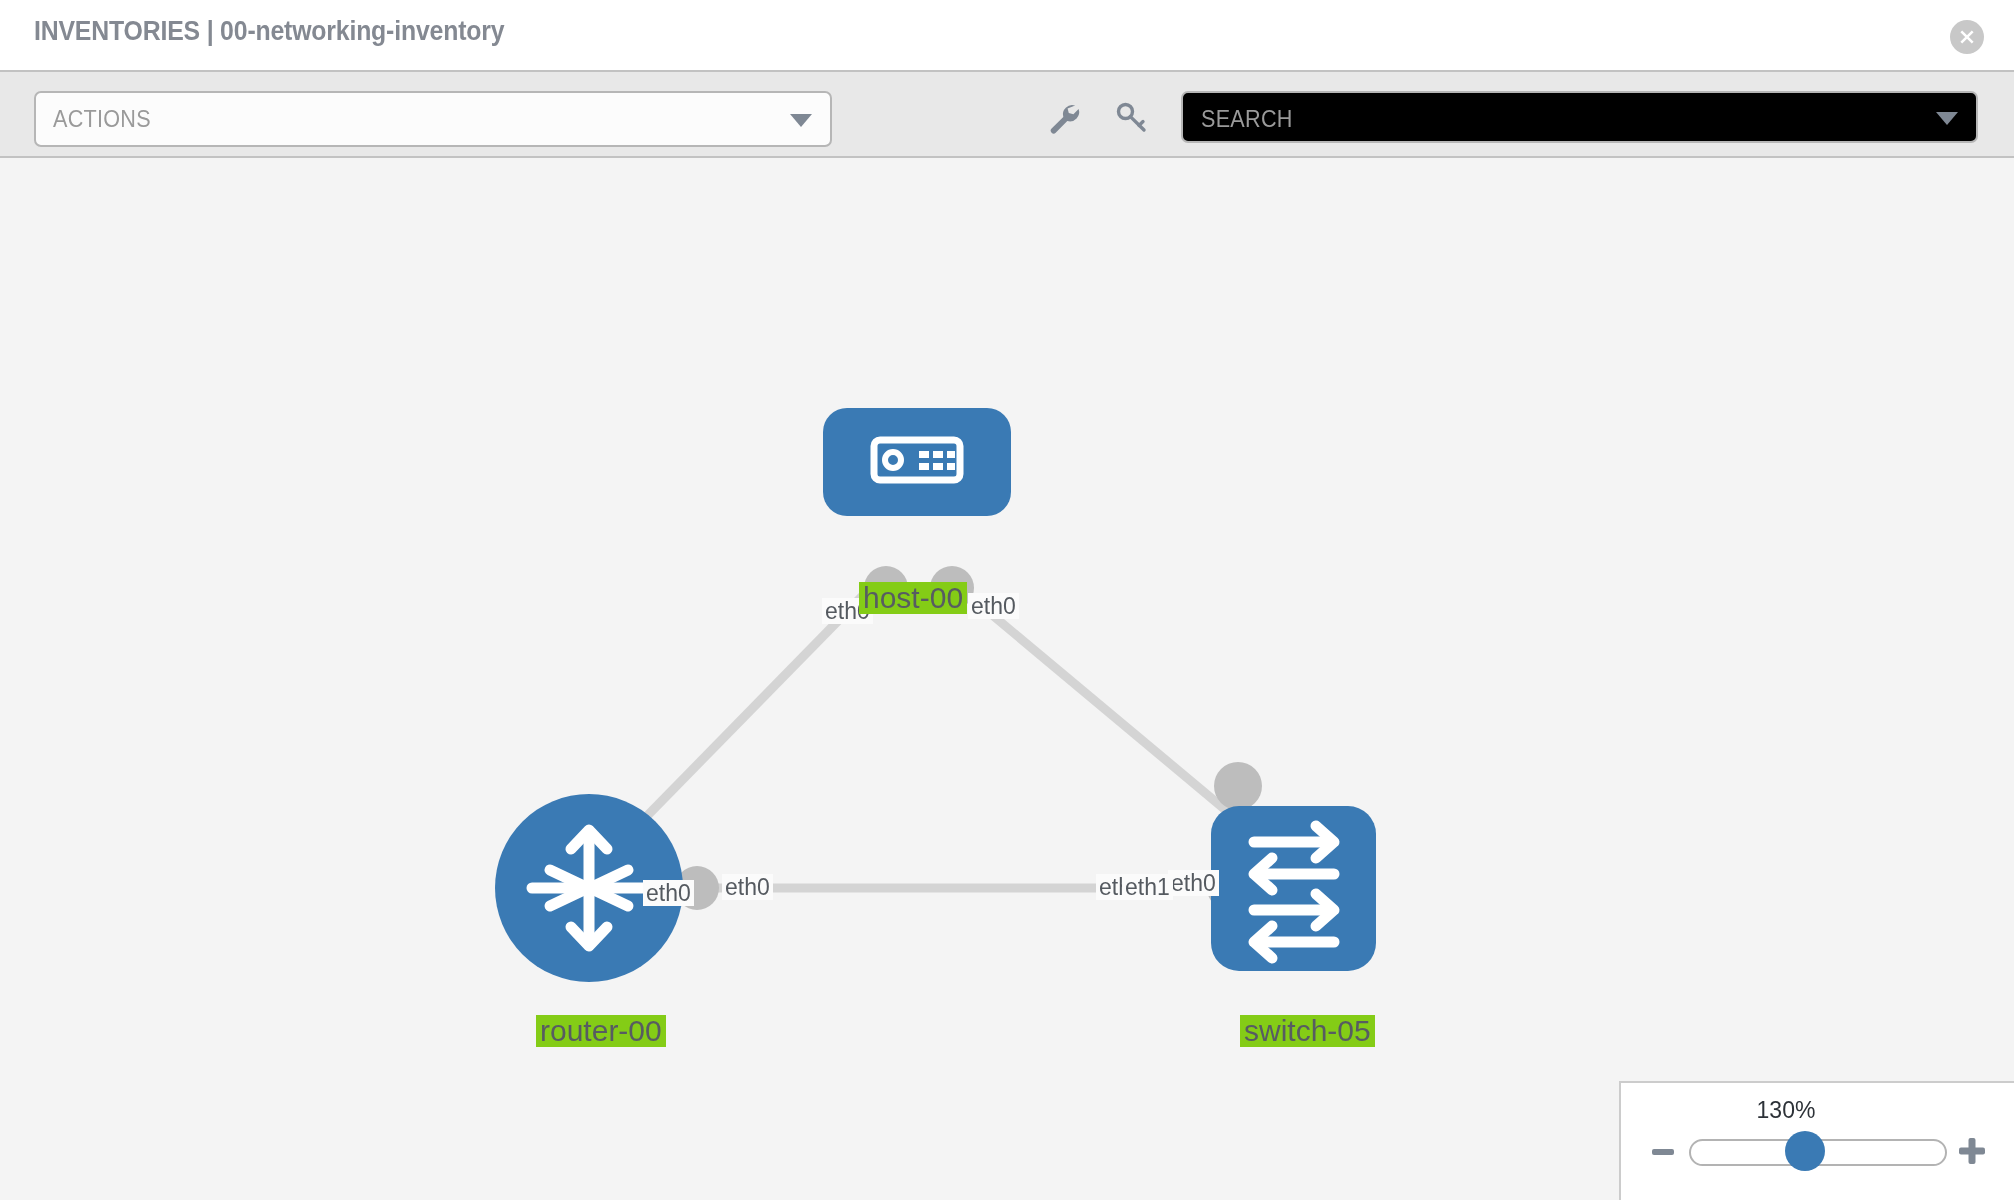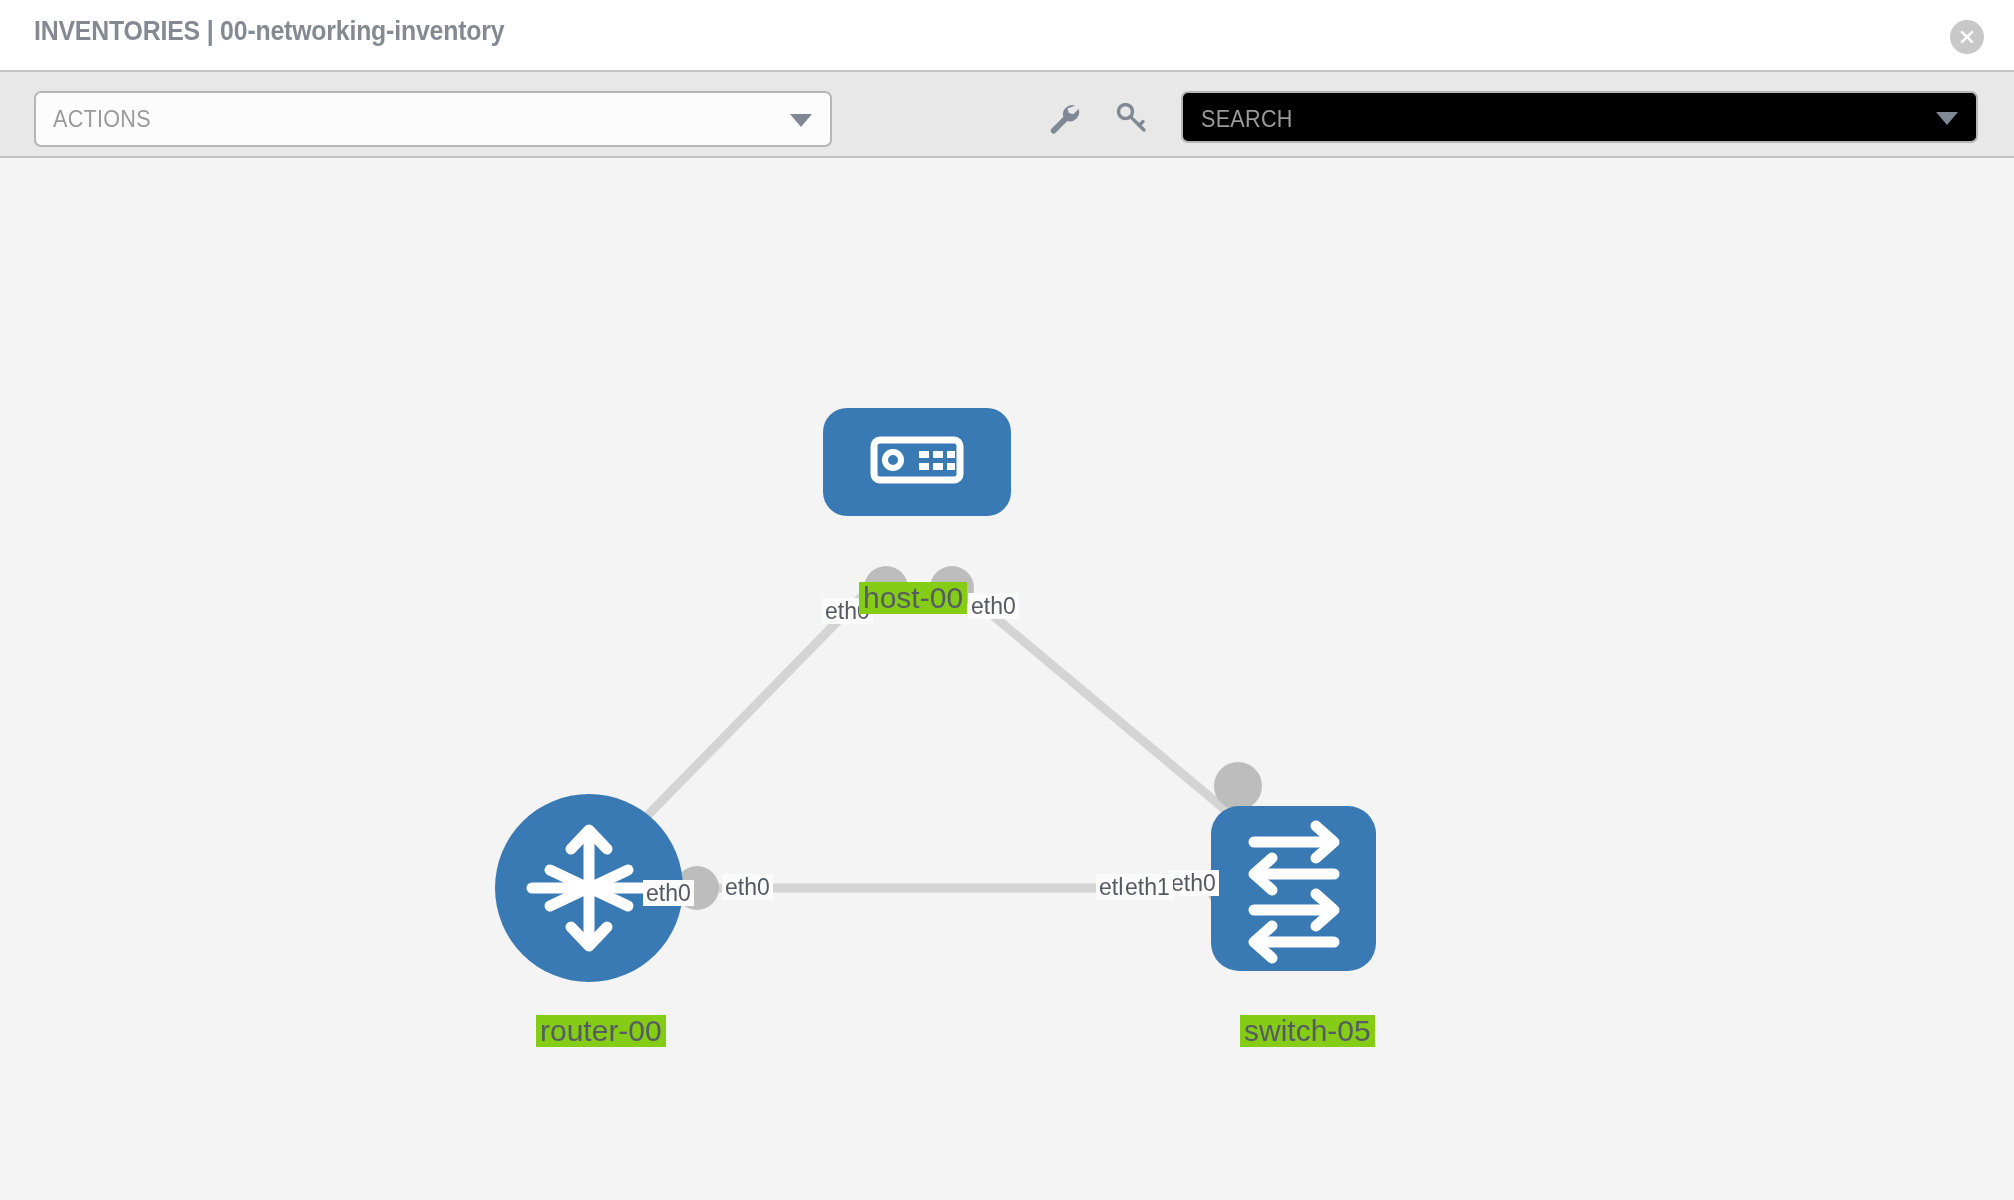--- a/index.html
+++ b/index.html
@@ -340,14 +340,35 @@
     <span class="edge-label" style="left:1168px; top:712px;">eth0</span>
     <span class="edge-label" style="left:722px; top:716px;">eth0</span>
     <span class="edge-label" style="left:1096px; top:716px;">eth0</span>
     <span class="edge-label" style="left:1122px; top:716px;">eth1</span>
 
     <span class="node-label" style="left:859px; top:424px;">host-00</span>
     <span class="node-label" style="left:492px; top:857px;margin-left:44px;">router-00</span>
     <span class="node-label" style="left:1240px; top:857px;">switch-05</span>
   </div>
 
+  <div class="zoom-panel">
+    <div class="zoom-pct">130%</div>
+
+    <div class="zoom-minus">
+      <svg width="30" height="30" viewBox="0 0 30 30" aria-hidden="true">
+        <rect x="4" y="12" width="22" height="6" rx="2" fill="#7f8894"></rect>
+      </svg>
+    </div>
+
+    <div class="zoom-track"></div>
+    <div class="zoom-thumb"></div>
+
+    <div class="zoom-plus">
+      <svg width="34" height="34" viewBox="0 0 34 34" aria-hidden="true">
+        <g fill="#7f8894">
+          <rect x="4" y="13.5" width="26" height="7" rx="2"></rect>
+          <rect x="13.5" y="4" width="7" height="26" rx="2"></rect>
+        </g>
+      </svg>
+    </div>
+  </div>
 
 </div>
 
 </body></html>

